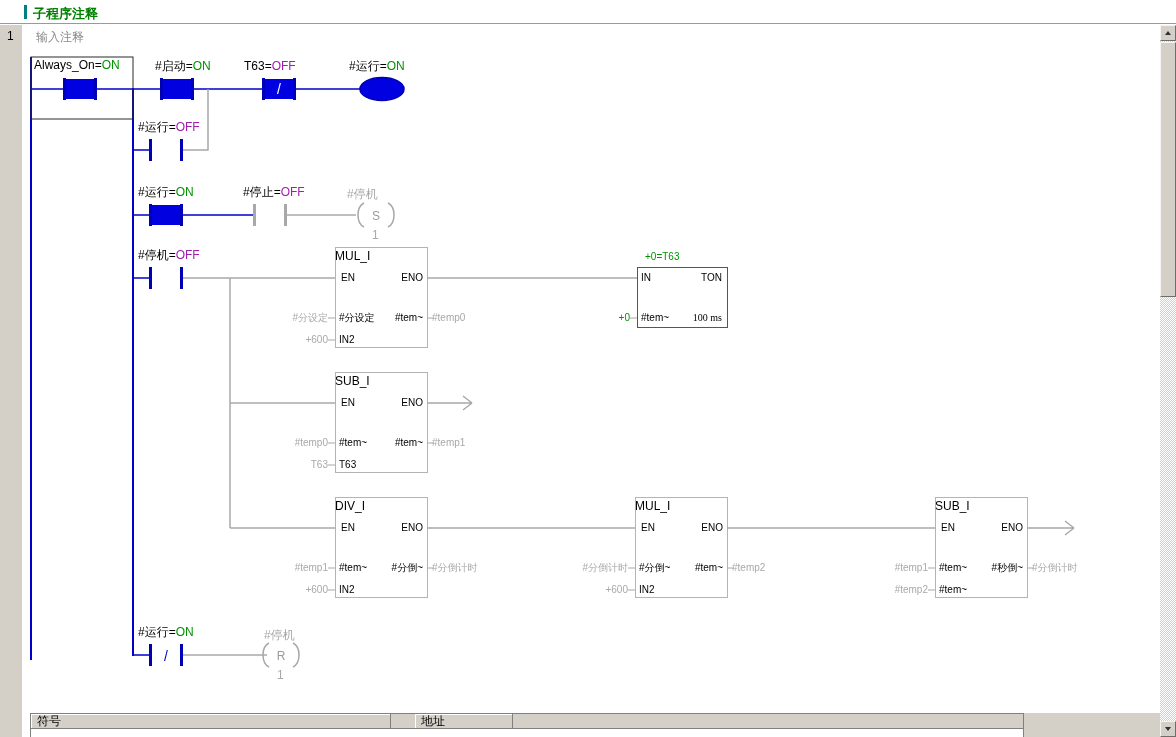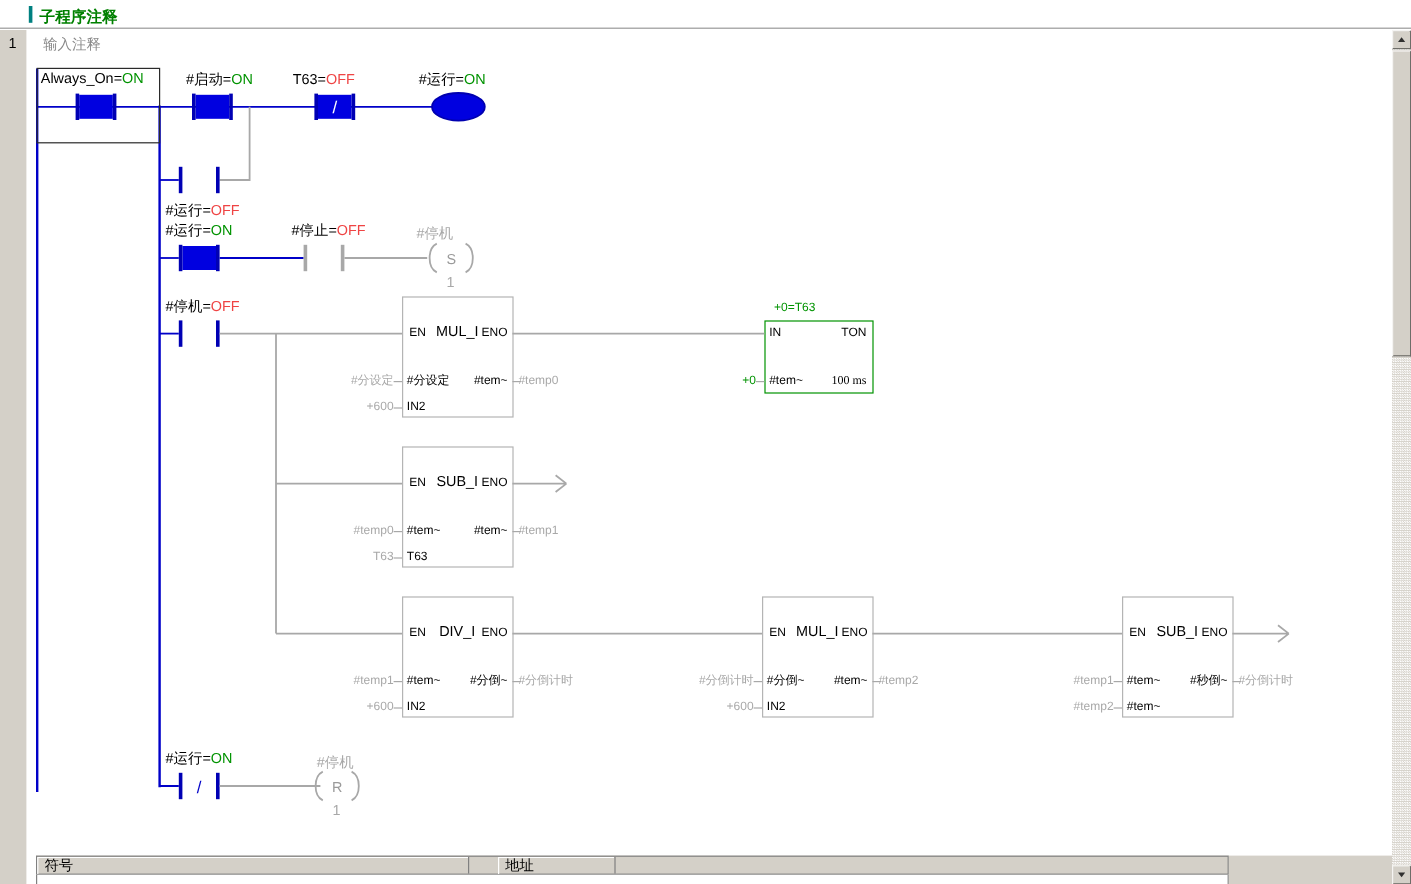--- a/index.html
+++ b/index.html
@@ -4,22 +4,22 @@
 <style>
   html,body{margin:0;padding:0;background:#fff;}
   .screen{position:relative;width:1176px;height:737px;background:#fff;overflow:hidden;
           font-family:"Liberation Sans","DejaVu Sans",sans-serif;}
   .topbar{position:absolute;left:0;top:0;width:1176px;height:24px;background:#fff;border-bottom:1px solid #9a9a9a;box-sizing:border-box;}
   .accent{position:absolute;left:24px;top:5px;width:3px;height:14px;background:#008080;}
   .pou-title{position:absolute;left:33px;top:5px;font-size:13px;font-weight:bold;color:#008000;white-space:nowrap;}
   .gutter{position:absolute;left:0;top:25px;width:22px;height:712px;background:#d4d0c8;}
   .lbl{position:absolute;font-size:12px;line-height:13px;color:#000;white-space:nowrap;}
   .sm{font-size:10px;line-height:12px;}
-  .green{color:#009300;} .olive{color:#ef4444;} .gray{color:#a8a8a8;} .dgray{color:#8a8a8a;}
-  .r{text-align:right;} .c{text-align:center;margin-top:20px;}
+  .green{color:#009300;} .olive{color:#a21caf;} .gray{color:#a8a8a8;} .dgray{color:#8a8a8a;}
+  .r{text-align:right;} .c{text-align:left;}
   svg.ladder{position:absolute;left:0;top:0;}
   svg.ladder text{font-family:"Liberation Sans","DejaVu Sans",sans-serif;}
   
   .symtab-header{position:absolute;left:30px;top:713px;width:994px;height:16px;background:#d4d0c8;display:flex;
                  border:1px solid #808080;box-sizing:border-box;gap:24px;}
   .symcell{font-size:12px;line-height:13px;color:#000;padding:1px 6px 0 6px;border-right:1px solid #808080;
            box-shadow:inset 1px 1px 0 #ffffff;box-sizing:border-box;white-space:nowrap;overflow:hidden;}
   .symcell.c1{width:360px;} .symcell.c2{width:98px;} .symcell.c3{flex:1;border-right:none;}
   .symtab-body{position:absolute;left:30px;top:729px;width:994px;height:8px;background:#fff;
                border-left:1px solid #808080;border-right:1px solid #808080;box-sizing:border-box;}
@@ -161,21 +161,21 @@
       <path d="M293,643 C301,647 301,663 293,667" stroke="#a8a8a8" fill="none" stroke-width="1.5"></path>
       <text x="281" y="660" text-anchor="middle" font-size="12" fill="#9a9a9a">R</text>
     </g>
   </svg>
 
   <span class="lbl" style="left:34px;top:59px;"><span>Always_On=</span><span class="green">ON</span></span>
   <span class="lbl" style="left:155px;top:60px;"><span>#启动=</span><span class="green">ON</span></span>
   <span class="lbl" style="left:244px;top:60px;"><span>T63=</span><span class="olive">OFF</span></span>
   <span class="lbl" style="left:349px;top:60px;"><span>#运行=</span><span class="green">ON</span></span>
 
-  <span class="lbl" style="left:138px;top:121px;margin-top:48px;"><span>#运行=</span><span class="olive">OFF</span></span>
+  <span class="lbl" style="left:138px;top:121px;"><span>#运行=</span><span class="olive">OFF</span></span>
 
   <span class="lbl" style="left:138px;top:186px;"><span>#运行=</span><span class="green">ON</span></span>
   <span class="lbl" style="left:243px;top:186px;"><span>#停止=</span><span class="olive">OFF</span></span>
   <span class="lbl gray" style="left:347px;top:188px;">#停机</span>
   <span class="lbl gray" style="left:372px;top:229px;">1</span>
 
   <span class="lbl" style="left:138px;top:249px;text-align:right;"><span>#停机=</span><span class="olive">OFF</span></span>
 
   <span class="lbl c" style="left:335px;top:250px;width:92px;">MUL_I</span>
   <span class="lbl sm" style="left:341px;top:272px;">EN</span>

